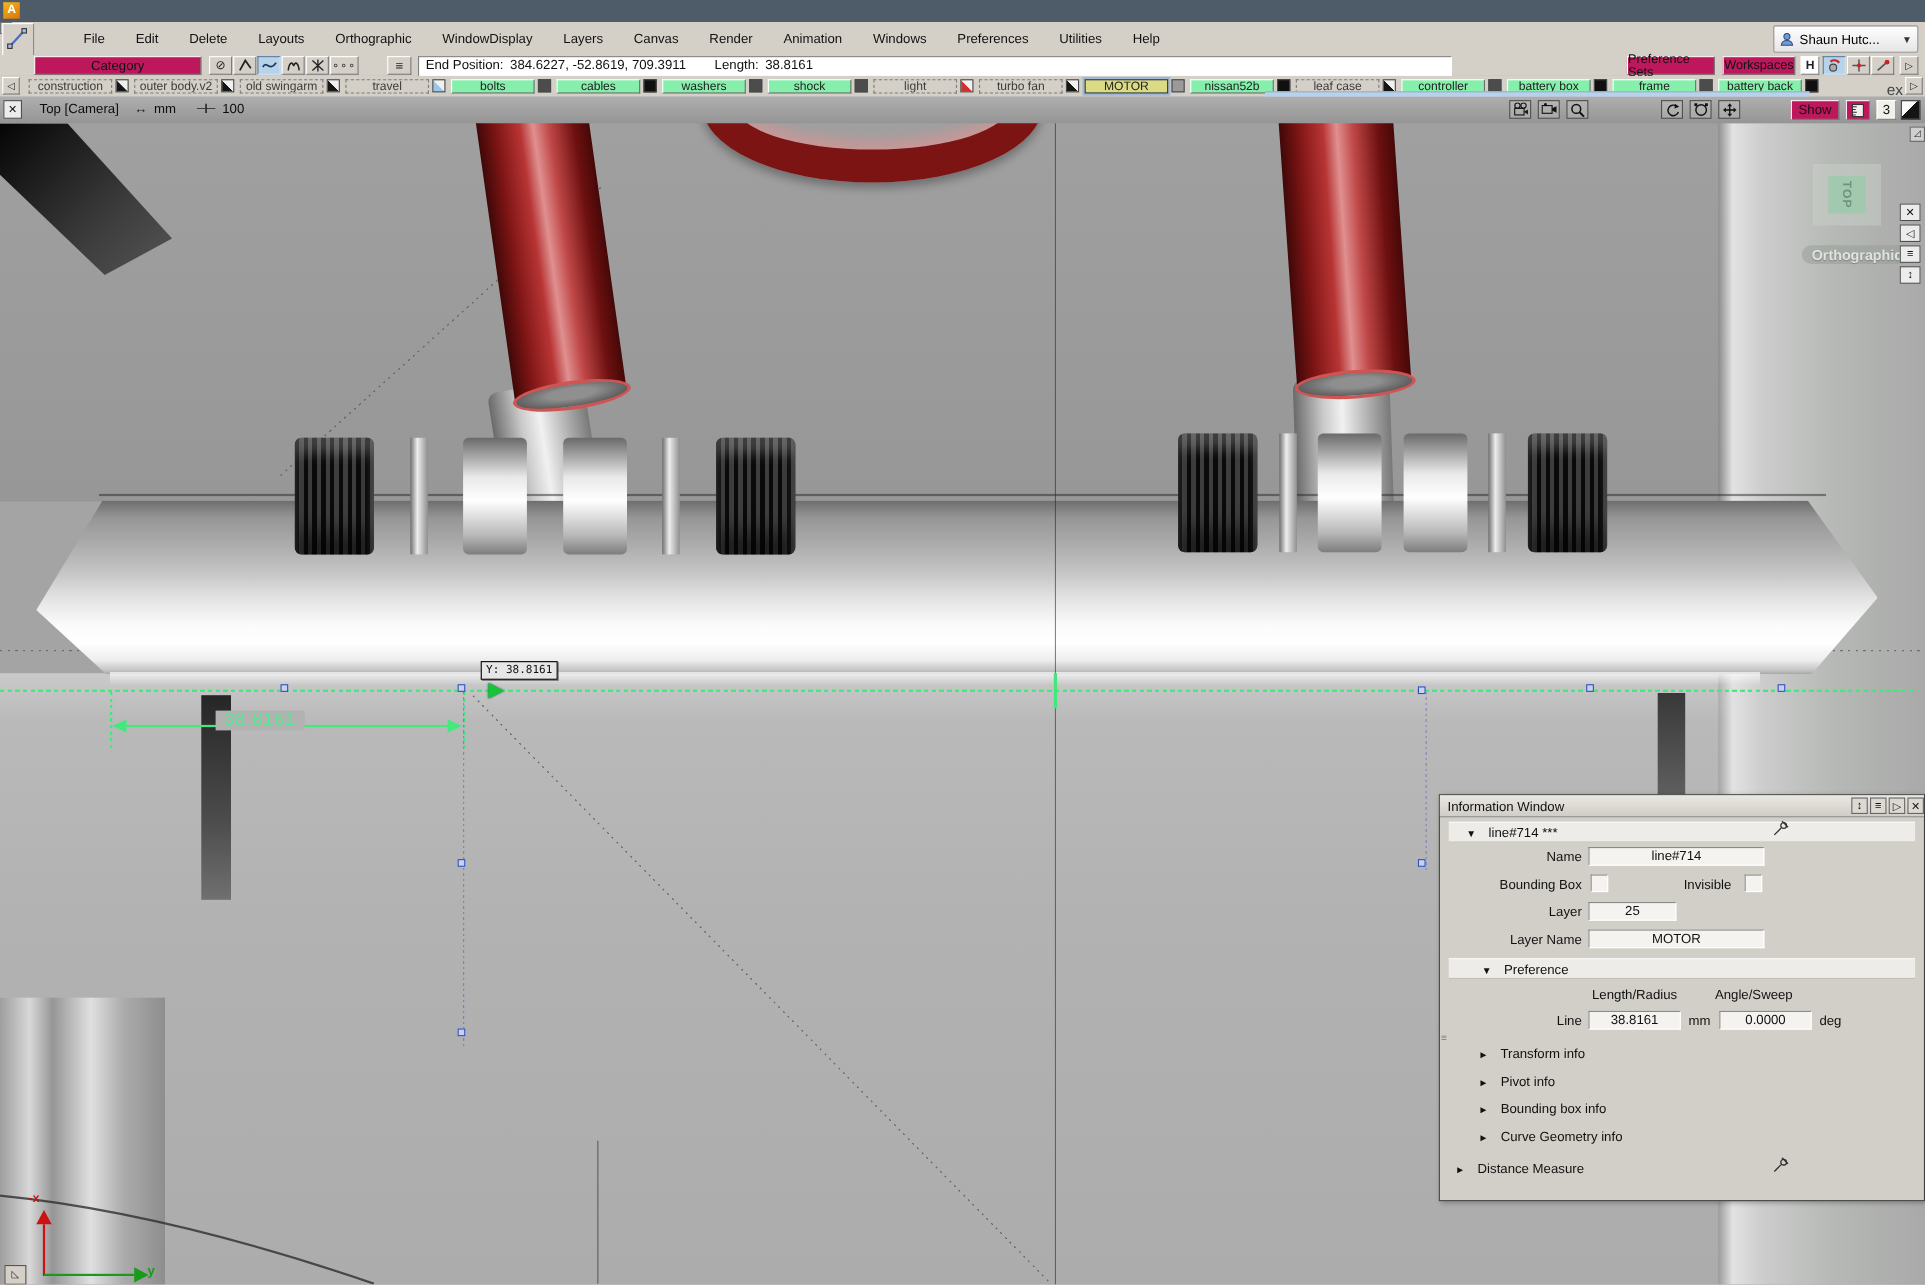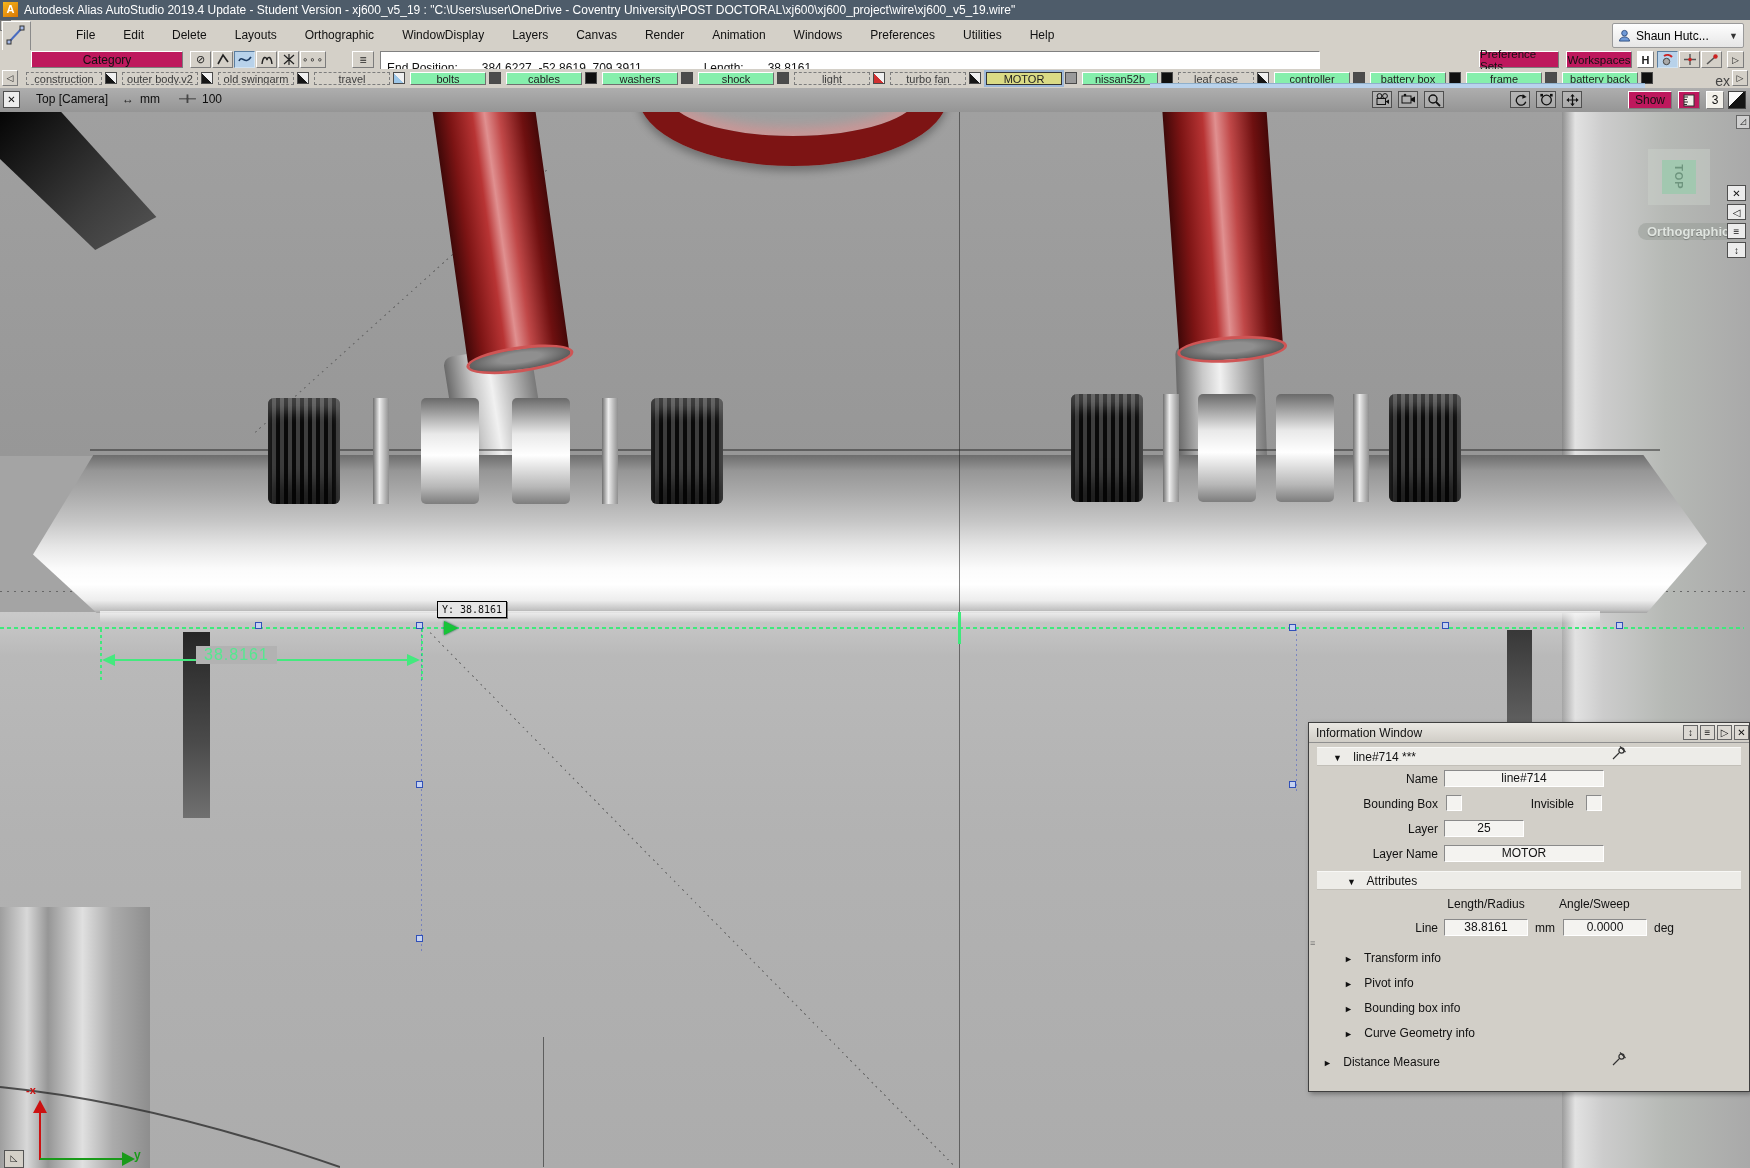--- a/index.html
+++ b/index.html
@@ -29,21 +29,21 @@
   #palette-grip::after{content:"";position:absolute;left:2px;top:2px;width:3px;height:3px;background:#666;}
 
   #toolrow{position:absolute;left:0;top:50px;width:1750px;height:19px;background:#d4d0c8;border-bottom:1px solid #a8a49c;}
   .rbtn{background:#be185d;border:1px solid;border-color:#fff #7c7c7c #7c7c7c #fff;font-size:12px;color:#111;
     display:flex;align-items:center;justify-content:center;box-sizing:border-box;}
   .tbico{position:absolute;top:1px;width:21px;height:17px;border:1px solid;border-color:#fff #7c7c7c #7c7c7c #fff;
     background:#d4d0c8;display:flex;align-items:center;justify-content:center;font-size:11px;color:#222;box-sizing:border-box;}
   .tbico.active{background:#b8d2ea;border-color:#5b7ea0 #cfe2f2 #cfe2f2 #5b7ea0;}
   #status-field{position:absolute;left:380px;top:1px;width:940px;height:34px;background:#fff;border:1px solid;
     border-color:#808080 #fff #fff #808080;box-sizing:border-box;font-size:12px;color:#111;
-    display:flex;align-items:center;gap:24px;padding-left:6px;white-space:nowrap;}
+    display:flex;align-items:flex-start;gap:6px;padding-left:6px;white-space:nowrap;}
   #status-field .gap{width:14px;}
 
   #layerbar{position:absolute;left:0;top:69px;width:1750px;height:19px;background:#d4d0c8;border-bottom:1px solid #8d8d8d;}
   #tabs{position:absolute;left:26px;top:1px;height:16px;display:flex;align-items:center;}
   .ltab{width:76px;height:13px;line-height:13px;font-size:11px;text-align:center;color:#222;overflow:hidden;
     white-space:nowrap;box-sizing:border-box;margin-right:3px;}
   .t-ref{border:1px dashed #7d7d7d;color:#3c3c3c;}
   .t-norm{border:1px solid;border-color:#fff #6f6f6f #6f6f6f #fff;background:#86efac;}
   .t-sel{background:#dadb85;border:1px solid #333;box-shadow:0 0 0 2px #9db8d8;}
   .sw{width:12px;height:12px;border:1px solid #4a4a4a;box-sizing:border-box;margin-right:5px;flex:none;}
@@ -182,21 +182,20 @@
 
   svg{display:block;}
 </style>
 </head>
 <body>
 
 <div id="root">
 
   <div id="titlebar">
     <div id="adsk-logo">A</div>
-    <div id="title-text">Autodesk Alias AutoStudio 2019.4 Update - Student Version    - xj600_v5_19 : "C:\Users\user\OneDrive - Coventry University\POST DOCTORAL\xj600\xj600_project\wire\xj600_v5_19.wire"</div>
   </div>
 
   <div id="menubar">
     <div id="menu-items">
       <span>File</span>
       <span>Edit</span>
       <span>Delete</span>
       <span>Layouts</span>
       <span>Orthographic</span>
       <span>WindowDisplay</span>
@@ -512,21 +511,21 @@
       <div class="ichk" style="left:277px;top:72px;"></div>
 
       <div class="ilab" style="left:20px;top:99px;width:109px;">Layer</div>
       <div class="ifld" style="left:135px;top:97px;width:80px;">25</div>
 
       <div class="ilab" style="left:20px;top:124px;width:109px;">Layer Name</div>
       <div class="ifld" style="left:135px;top:122px;width:160px;">MOTOR</div>
 
       <div class="ihdr" style="top:148px;">
         <span class="exp" style="margin-left:30px;">▼</span>
-        <span>Attributes</span>
+        <span>Preference</span>
       </div>
 
       <div class="ilab" style="left:130px;top:174px;width:94px;text-align:center;">Length/Radius</div>
       <div class="ilab" style="left:250px;top:174px;width:92px;text-align:left;">Angle/Sweep</div>
 
       <div class="ilab" style="left:20px;top:198px;width:109px;">Line</div>
       <div class="ifld" style="left:135px;top:196px;width:84px;">38.8161</div>
       <div class="ilab" style="left:226px;top:198px;width:24px;text-align:left;">mm</div>
       <div class="ifld" style="left:254px;top:196px;width:84px;">0.0000</div>
       <div class="ilab" style="left:345px;top:198px;width:28px;text-align:left;">deg</div>

